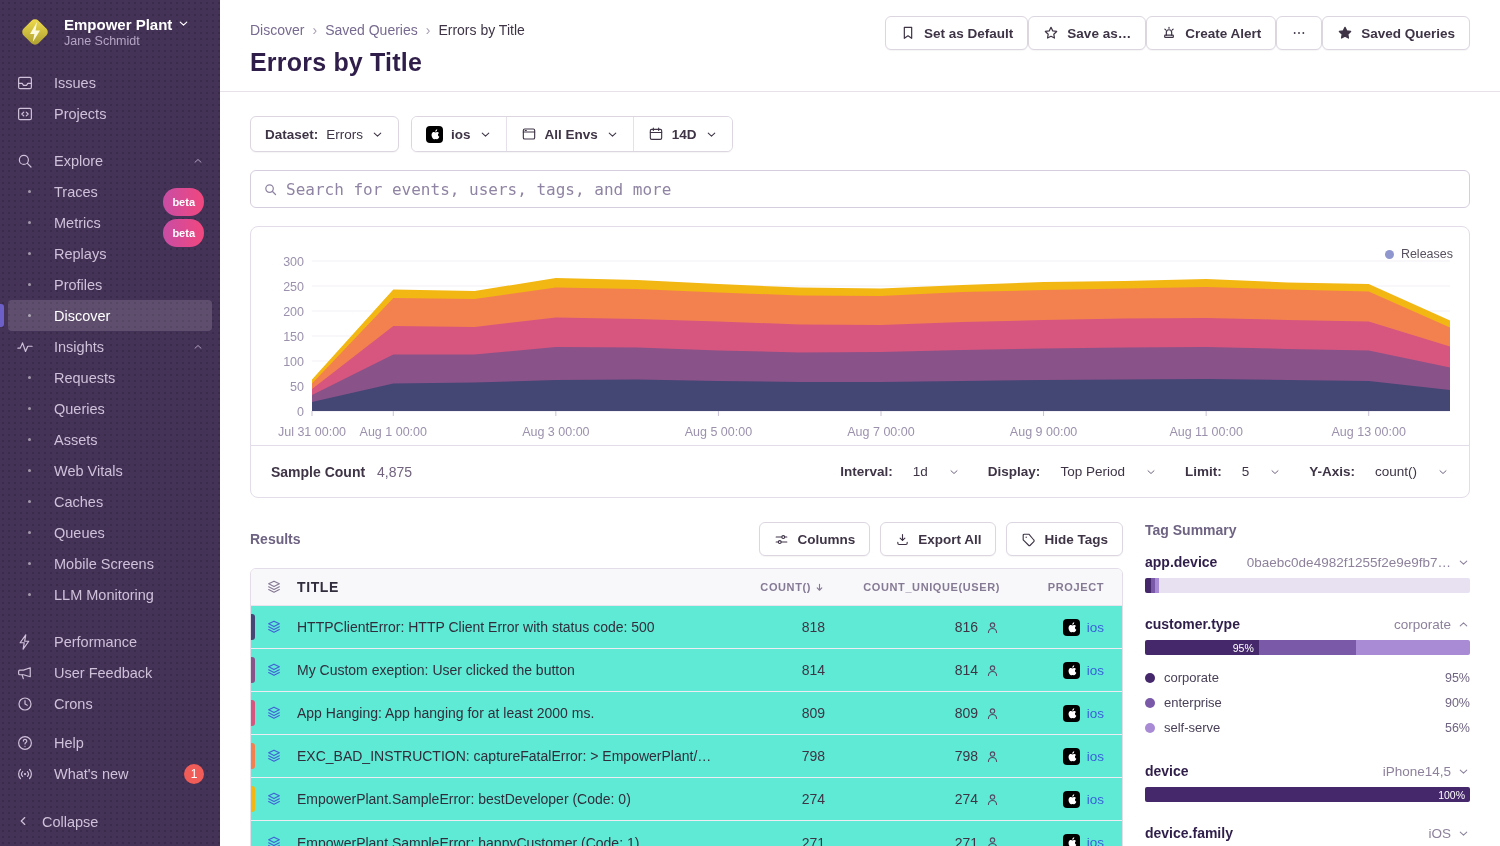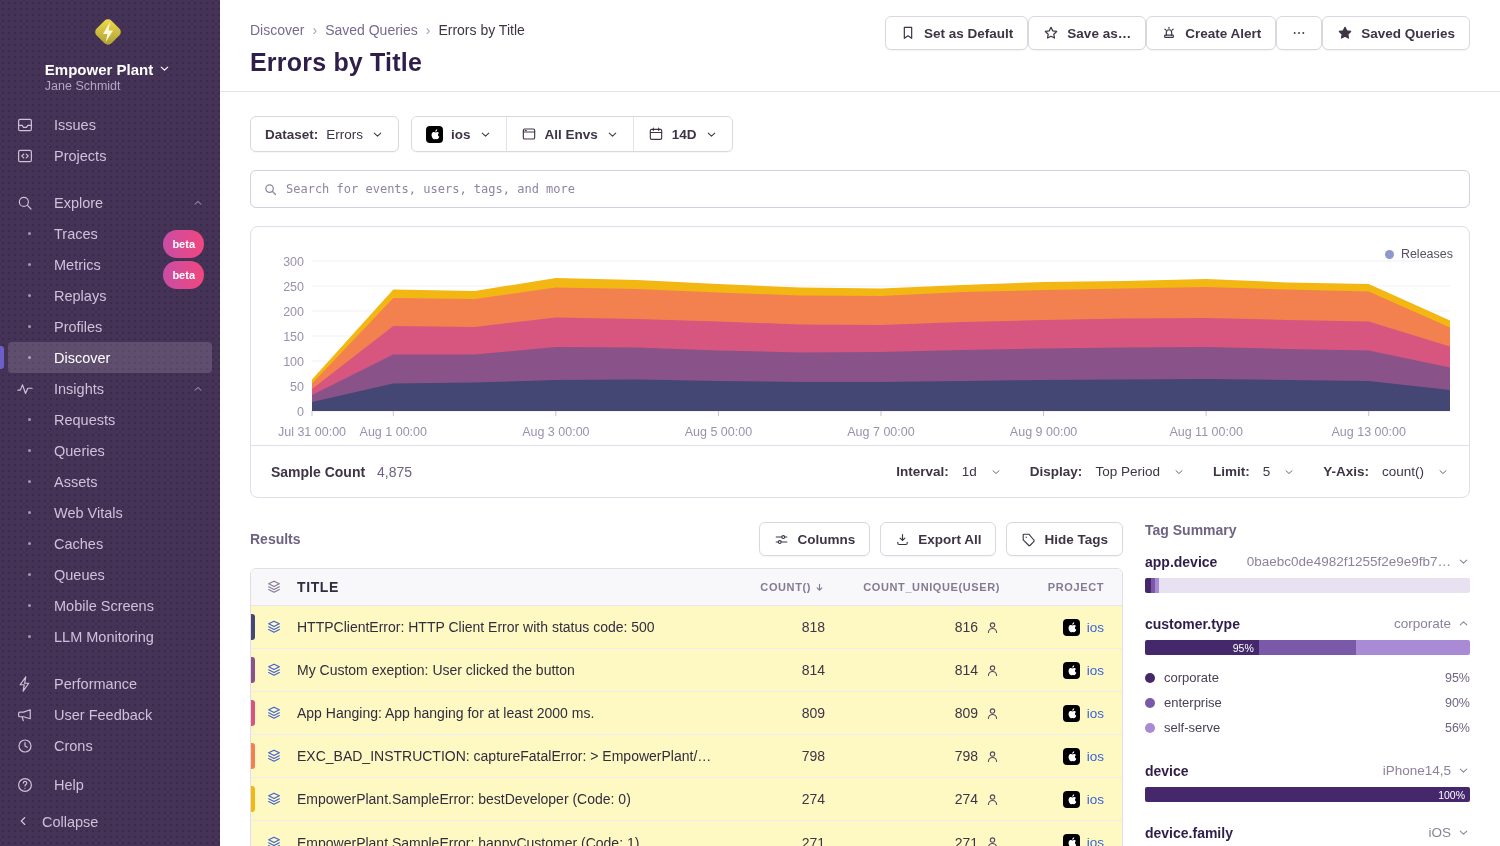--- a/index.html
+++ b/index.html
@@ -4,21 +4,21 @@
 <style>
   * { margin:0; padding:0; box-sizing:border-box; }
   html,body { width:1500px; height:846px; overflow:hidden; background:#fff;
     font-family:"Liberation Sans", sans-serif; color:#3e3446; }
   .page { width:1500px; height:846px; display:flex; }
 
   
   .sidebar { width:220px; min-width:220px; height:100%; background-color:#453257;
     background-image:radial-gradient(rgba(0,0,0,.14) 1px, transparent 1.3px);
     background-size:6px 6px; color:#cfc1da; display:flex; flex-direction:column; position:relative; }
-  .sb-header { display:flex; align-items:center; gap:10px; padding:13px 20px 10px 16px; cursor:pointer;flex-direction:column; }
+  .sb-header { display:flex; align-items:center; gap:10px; padding:13px 20px 10px 16px; cursor:pointer; }
   .logo { width:38px; height:38px; position:relative; flex:none; }
   .org-name { font-size:15px; font-weight:700; color:#fff; display:flex; align-items:center; gap:5px; }
   .org-user { font-size:12.5px; color:#b5a5c4; margin-top:1px; }
   .sb-nav { flex:1; padding-top:6px; overflow:hidden; }
   .srow { display:flex; align-items:center; height:31px; margin:0 8px; padding:0 8px;
     border-radius:4px; font-size:14.5px; cursor:pointer; position:relative; }
   .srow .ic { width:26px; display:flex; justify-content:flex-start; align-items:center; flex:none; }
   .srow .lbl { margin-left:12px; white-space:nowrap; }
   .srow.sub .ic { justify-content:center; }
   .srow .bullet { width:3px; height:3px; border-radius:50%; background:rgba(255,255,255,.5); }
@@ -58,67 +58,67 @@
   .btn-group .gbtn { display:inline-flex; align-items:center; gap:8px; padding:0 14px; font-size:13.5px;
     font-weight:700; background:#fff; border:none; cursor:pointer; color:#3e3446;
     font-family:"Liberation Sans", sans-serif; }
   .btn-group .gbtn + .gbtn { border-left:1px solid #e6e0ea; }
   .btn.h36 { height:36px; }
   .btn .norm, .gbtn .norm { font-weight:400; }
 
   .search-bar { margin-top:18px; height:38px; border:1px solid #d5cede; border-radius:6px;
     display:flex; align-items:center; padding:0 12px; gap:8px; background:#fff; }
   .search-bar input { border:none; outline:none; flex:1; font-family:"DejaVu Sans Mono", monospace;
-    font-size:12px; color:#3e3446; background:transparent; }
+    font-size:16px; color:#3e3446; background:transparent; }
   .search-bar input::placeholder { color:#8f84a3; }
 
   .chart-card { margin-top:18px; border:1px solid #e3dce9; border-radius:8px; position:relative; background:#fff; }
   .chart-legend { position:absolute; top:20px; right:16px; display:flex; align-items:center; gap:7px;
     font-size:12.5px; color:#57505e; cursor:pointer; }
   .chart-legend .dot { width:9px; height:9px; border-radius:50%; }
   #chart-svg { display:block; margin:26px 15px 0 15px; }
   .axis { fill:#9b91ad; font-size:12.5px; font-family:"Liberation Sans",sans-serif; }
   .chart-footer { border-top:1px solid #e3dce9; height:52px; display:flex; align-items:center;
     justify-content:space-between; padding:0 20px; }
   .sample { font-size:14px; }
   .sample b { font-weight:700; color:#3e3446; margin-right:8px; }
   .sample span { color:#71637e; }
   .chart-controls { display:flex; gap:28px; align-items:center; }
-  .ctrl { display:flex; align-items:center; gap:13px; font-size:13.5px; cursor:pointer; color:#3e3446; }
+  .ctrl { display:flex; align-items:center; gap:20px; font-size:13.5px; cursor:pointer; color:#3e3446; }
   .ctrl b { font-weight:700; }
 
   .results-area { display:flex; margin-top:24px; gap:22px; align-items:flex-start; }
   .results-col { flex:1; min-width:0; }
   .results-head { display:flex; align-items:center; justify-content:space-between; }
   .results-title { font-size:14px; font-weight:700; color:#6e6382; }
   .results-btns { display:flex; gap:10px; }
   .table { margin-top:12px; border:1px solid #e3dce9; border-radius:6px; overflow:hidden; background:#fff; }
   .thead { display:flex; align-items:center; height:37px; background:#f8f7fa; border-bottom:1px solid #e8e3ed;
     font-size:11px; font-weight:700; letter-spacing:.6px; color:#857a94; }
-  .trow { display:flex; align-items:center; height:43px; border-bottom:1px solid #f0ecf3; position:relative; background:#fef9c3; }
+  .trow { display:flex; align-items:center; height:43px; border-bottom:1px solid #f0ecf3; position:relative; background:#5eead4; }
   .trow:last-child { border-bottom:none; }
   .cell-ic { width:46px; display:flex; justify-content:center; flex:none; }
   .cell-title { flex:1; min-width:0; font-size:14px; color:#322d3d; white-space:nowrap; overflow:hidden;
     text-overflow:ellipsis; cursor:pointer; }
   .cell-count { width:118px; text-align:right; padding-right:10px; font-size:14px; flex:none; }
   .cell-unique { width:175px; flex:none; display:flex; justify-content:flex-end; align-items:center; gap:7px;
     font-size:14px; padding-right:10px; }
   .cell-project { width:112px; flex:none; display:flex; justify-content:flex-end; align-items:center; gap:7px;
     padding-right:18px; }
   .thead .cell-count, .thead .cell-unique, .thead .cell-project { font-size:11px; }
   .thead .cell-count { display:flex; justify-content:flex-end; align-items:center; gap:3px; }
   .row-strip { position:absolute; left:0; top:8px; bottom:8px; width:4px; border-radius:0 3px 3px 0; }
   .apple-badge { width:17px; height:17px; background:#000; border-radius:4px; display:flex;
     align-items:center; justify-content:center; flex:none; }
   .proj-link { color:#3b62d9; font-size:13.5px; cursor:pointer; }
 
   .tags-col { width:325px; flex:none; }
   .tags-title { font-size:14px; font-weight:700; color:#6e6382; margin-bottom:16px; }
   .tag-block { margin-bottom:23px; }
-  .tag-head { display:flex; align-items:flex-start; justify-content:space-between; cursor:pointer; }
+  .tag-head { display:flex; align-items:flex-end; justify-content:space-between; cursor:pointer; }
   .tag-name { font-size:14px; font-weight:700; color:#2f1d4a; }
   .tag-val { display:flex; align-items:center; gap:6px; font-size:13.5px; color:#8d819c;
     max-width:235px; white-space:nowrap; overflow:hidden; }
   .tag-bar { margin-top:8px; height:15px; border-radius:2px; overflow:hidden; display:flex; }
   .tag-seg { height:100%; display:flex; align-items:center; justify-content:flex-end; }
   .tag-seg span { color:#fff; font-size:10.5px; padding-right:5px; }
   .tag-legend { margin-top:10px; }
   .tl-row { display:flex; align-items:center; height:25px; font-size:13px; color:#4a4158; }
   .tl-row .dot { width:10px; height:10px; border-radius:50%; margin-right:9px; flex:none; }
   .tl-row .pct { margin-left:auto; font-size:12.5px; color:#6f6481; }

